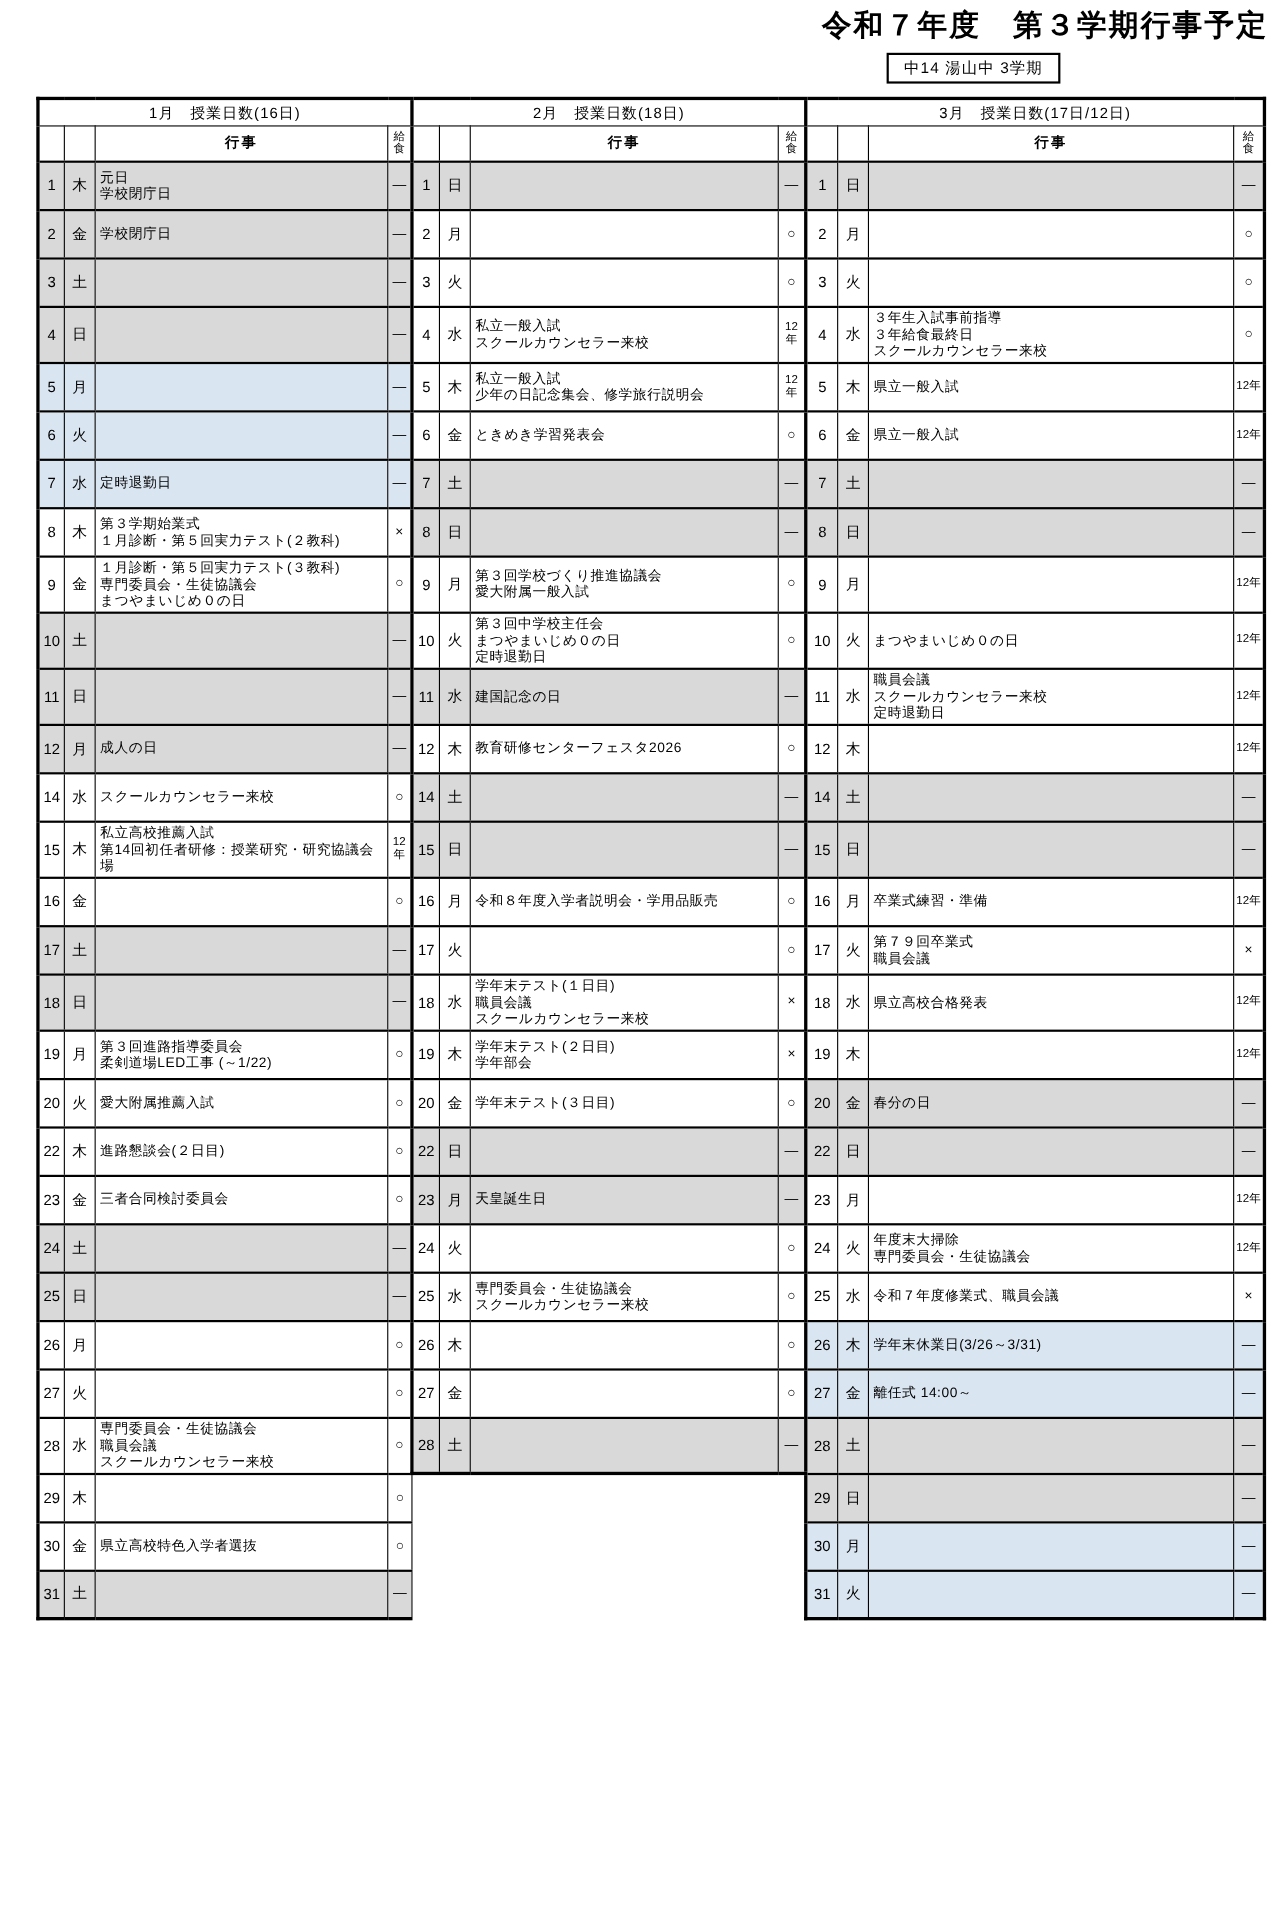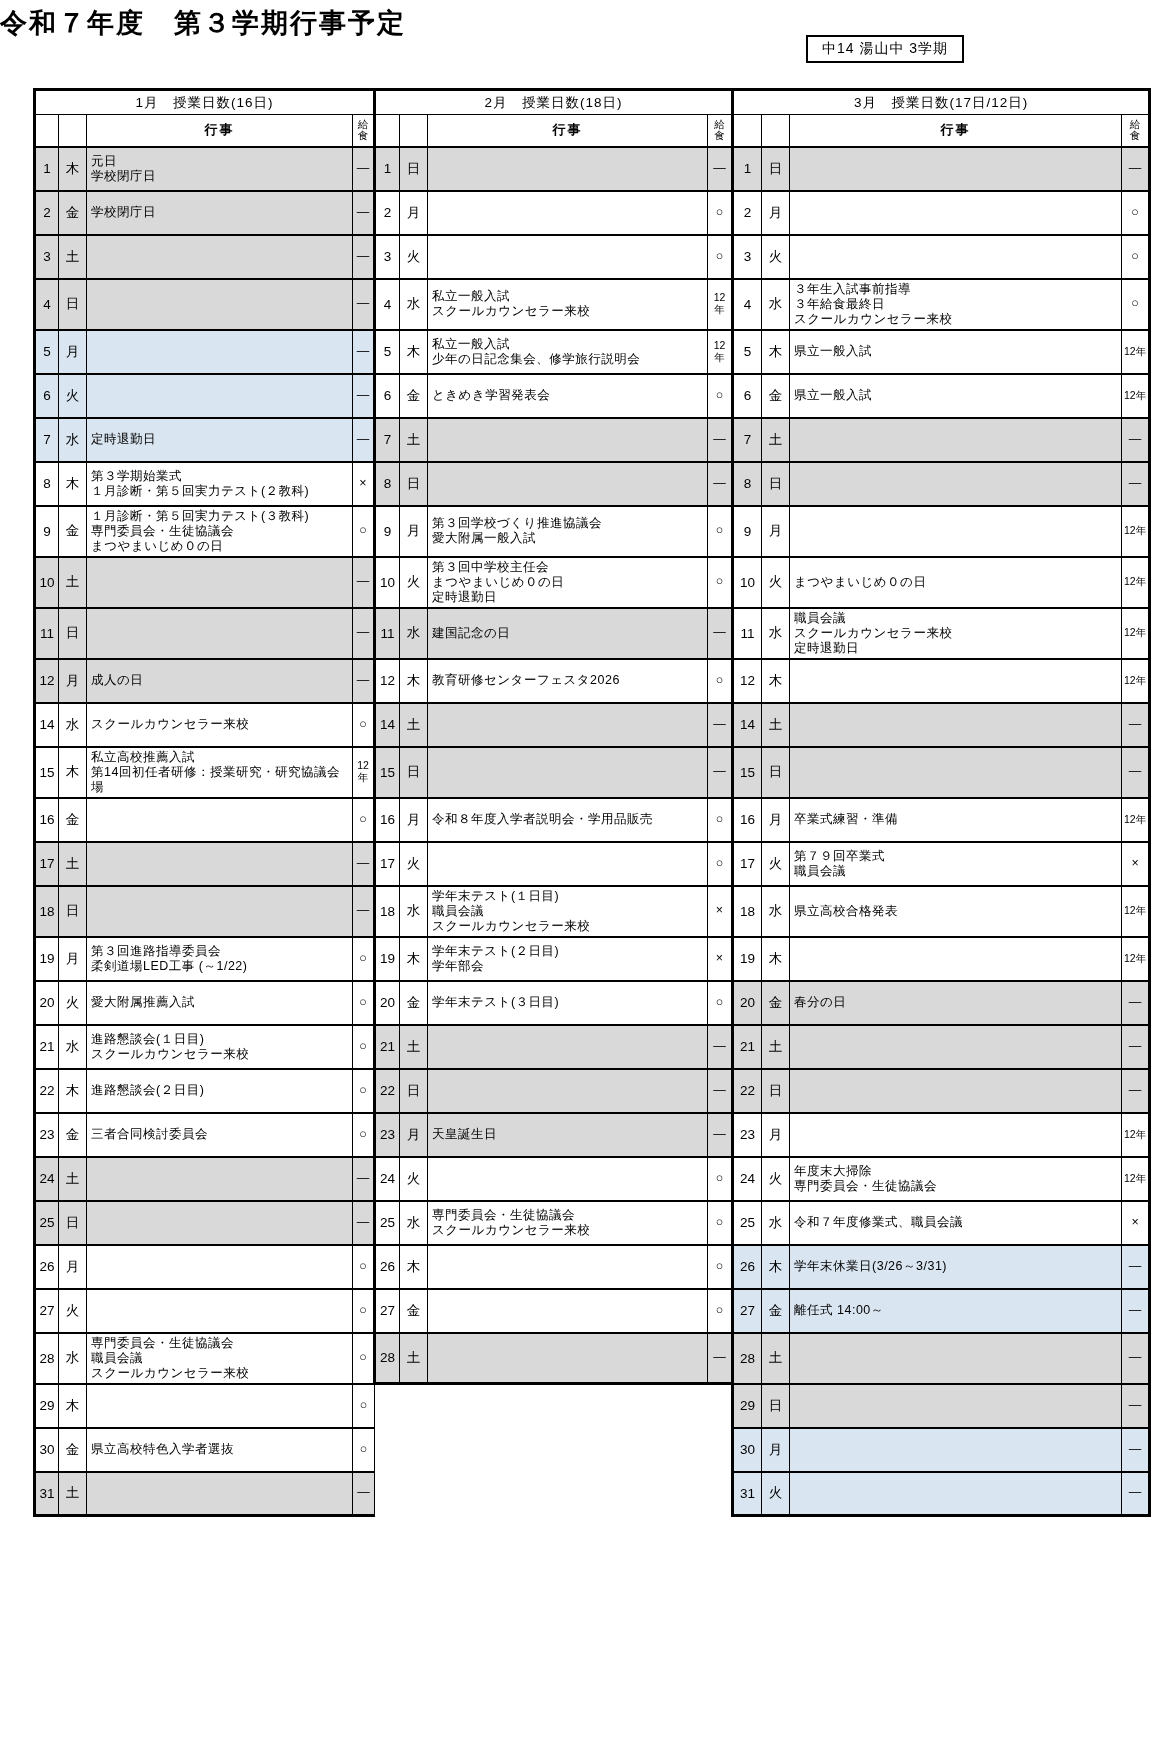--- a/index.html
+++ b/index.html
@@ -4,24 +4,24 @@
 <style>
   * { box-sizing: border-box; margin: 0; padding: 0; }
   html, body { background: #ffffff; }
   body {
     width: 1153px; height: 1749px; position: relative;
     font-family: "Liberation Sans", "DejaVu Sans", sans-serif;
     color: #000;
   }
   .title {
     position: absolute; top: 5px; left: 0; width: 100%;
-    text-align: left; font-size: 27px; font-weight: bold; letter-spacing: 2px;
+    text-align: right; font-size: 27px; font-weight: bold; letter-spacing: 2px;
   }
   .badge {
-    position: absolute; left: 806px; top: 35px; min-width: 158px; height: 28px;
+    position: absolute; left: 806px; top: 48px; min-width: 158px; height: 28px;
     border: 2px solid #000; background: #fff;
     display: flex; align-items: center; justify-content: center;
     font-size: 14px; letter-spacing: 1px; padding: 0 10px;
   }
   table.calendar {
     position: absolute; left: 33px; top: 88px;
     width: 1115px; border-collapse: collapse; table-layout: fixed;
   }
   th, td { border: 1px solid #000; overflow: hidden; }
   th.mh {
@@ -376,35 +376,20 @@
         <td class="c-day m-start">20</td>
         <td class="c-wd">金</td>
         <td class="c-event">学年末テスト(３日目)</td>
         <td class="c-lunch">○</td>
         <td class="c-day m-start row-g">20</td>
         <td class="c-wd row-g">金</td>
         <td class="c-event row-g">春分の日</td>
         <td class="c-lunch m-end row-g">—</td>
       </tr>
       <tr>
-        <td class="c-day m-start">21</td>
-        <td class="c-wd">水</td>
-        <td class="c-event">進路懇談会(１日目)
-スクールカウンセラー来校</td>
-        <td class="c-lunch">○</td>
-        <td class="c-day m-start row-g">21</td>
-        <td class="c-wd row-g">土</td>
-        <td class="c-event row-g"></td>
-        <td class="c-lunch row-g">—</td>
-        <td class="c-day m-start row-g">21</td>
-        <td class="c-wd row-g">土</td>
-        <td class="c-event row-g"></td>
-        <td class="c-lunch m-end row-g">—</td>
-      </tr>
-      <tr>
         <td class="c-day m-start">22</td>
         <td class="c-wd">木</td>
         <td class="c-event">進路懇談会(２日目)</td>
         <td class="c-lunch">○</td>
         <td class="c-day m-start row-g">22</td>
         <td class="c-wd row-g">日</td>
         <td class="c-event row-g"></td>
         <td class="c-lunch row-g">—</td>
         <td class="c-day m-start row-g">22</td>
         <td class="c-wd row-g">日</td>

